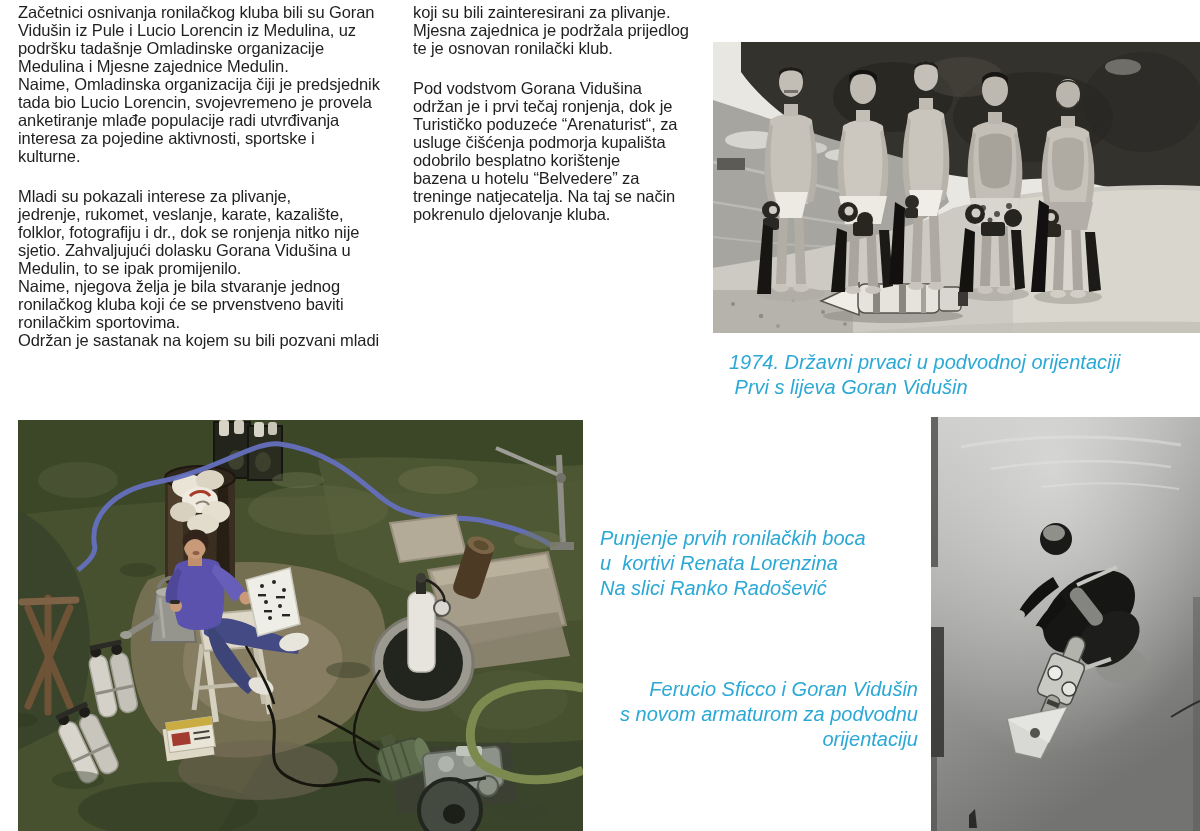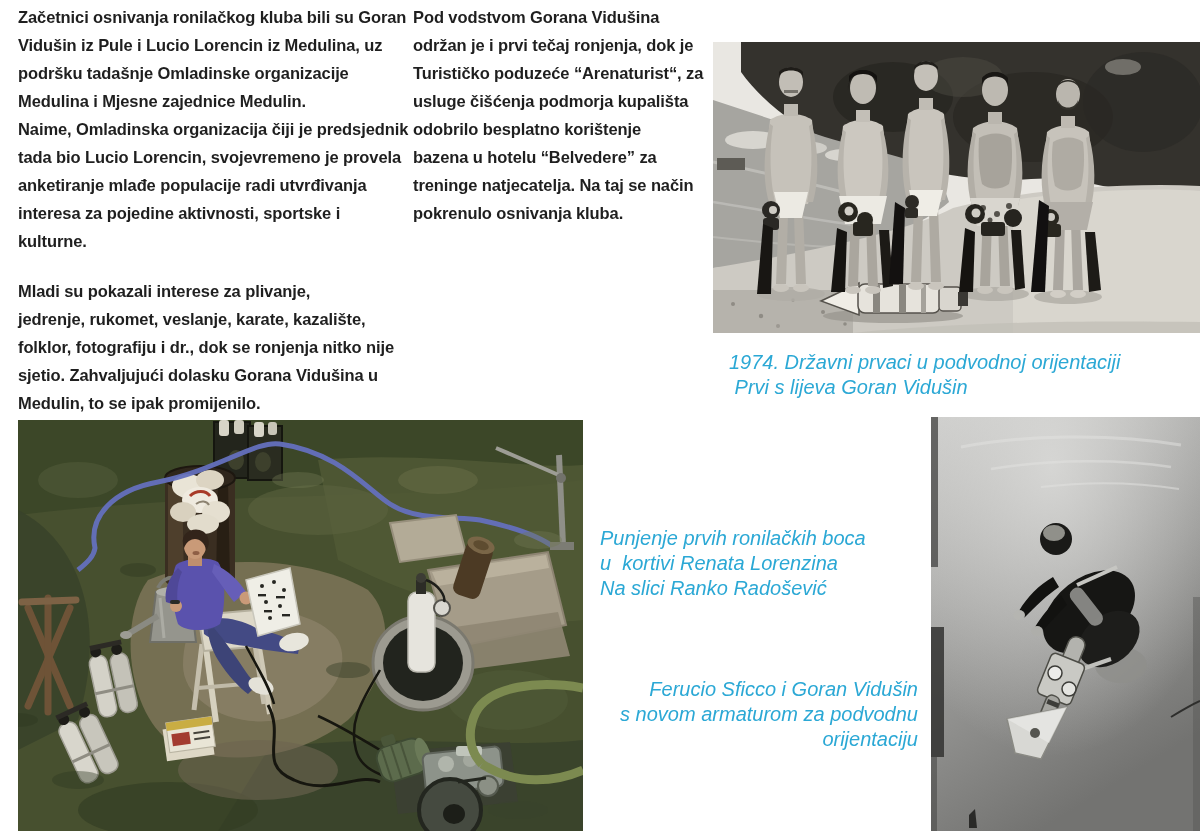--- a/index.html
+++ b/index.html
@@ -1,20 +1,20 @@
 <!DOCTYPE html>
 <html><head>
 <meta charset="utf-8">
 <style>
   html,body{margin:0;padding:0;background:#ffffff;}
   .page{position:relative;width:1200px;height:831px;background:#ffffff;overflow:hidden;
         font-family:"Liberation Sans","DejaVu Sans",sans-serif;}
   .body-col{position:absolute;top:3px;}
-  .body-col p{margin:0 0 21.8px 0;font-size:16.5px;line-height:28px;color:#1f1f1f;
-              white-space:pre;letter-spacing:-0.1px;font-weight:bold;}
+  .body-col p{margin:0 0 21.8px 0;font-size:16.5px;line-height:18px;color:#1f1f1f;
+              white-space:pre;letter-spacing:-0.1px;}
   .col-left{left:18px;}
   .col-right{left:413px;}
   .photo{position:absolute;overflow:hidden;}
   .photo svg{display:block;}
   .caption{position:absolute;font-style:italic;font-size:20px;line-height:25px;
            color:#2ba8d5;white-space:pre;}
   .caption.right{text-align:right;margin-left:33px;}
 </style>
 </head>
 <body>
@@ -36,28 +36,31 @@
 folklor, fotografiju i dr., dok se ronjenja nitko nije
 sjetio. Zahvaljujući dolasku Gorana Vidušina u
 Medulin, to se ipak promijenilo.
 Naime, njegova želja je bila stvaranje jednog
 ronilačkog kluba koji će se prvenstveno baviti
 ronilačkim sportovima.
 Održan je sastanak na kojem su bili pozvani mladi</p>
   </div>
 
   <div class="body-col col-right">
+    <p>koji su bili zainteresirani za plivanje.
+Mjesna zajednica je podržala prijedlog
+te je osnovan ronilački klub.</p>
     <p>Pod vodstvom Gorana Vidušina
 održan je i prvi tečaj ronjenja, dok je
 Turističko poduzeće “Arenaturist“, za
 usluge čišćenja podmorja kupališta
 odobrilo besplatno korištenje
 bazena u hotelu “Belvedere” za
 treninge natjecatelja. Na taj se način
-pokrenulo osnivanja kluba.</p>
+pokrenulo djelovanje kluba.</p>
   </div>
 
   <div class="photo" style="left:713px;top:42px;width:487px;height:291px;">
     <svg width="487" height="291" viewBox="0 0 487 291">
       <rect width="487" height="291" fill="#e9e7e2"></rect>
 
       <g>
         <path d="M28,0 H487 V152 C430,162 375,132 318,137 C248,142 178,122 120,100 C82,86 48,58 28,30 Z" fill="#34322d"></path>
         <ellipse cx="180" cy="55" rx="60" ry="35" fill="#23211d" opacity="0.6"></ellipse>
         <ellipse cx="320" cy="75" rx="80" ry="45" fill="#23211d" opacity="0.5"></ellipse>

